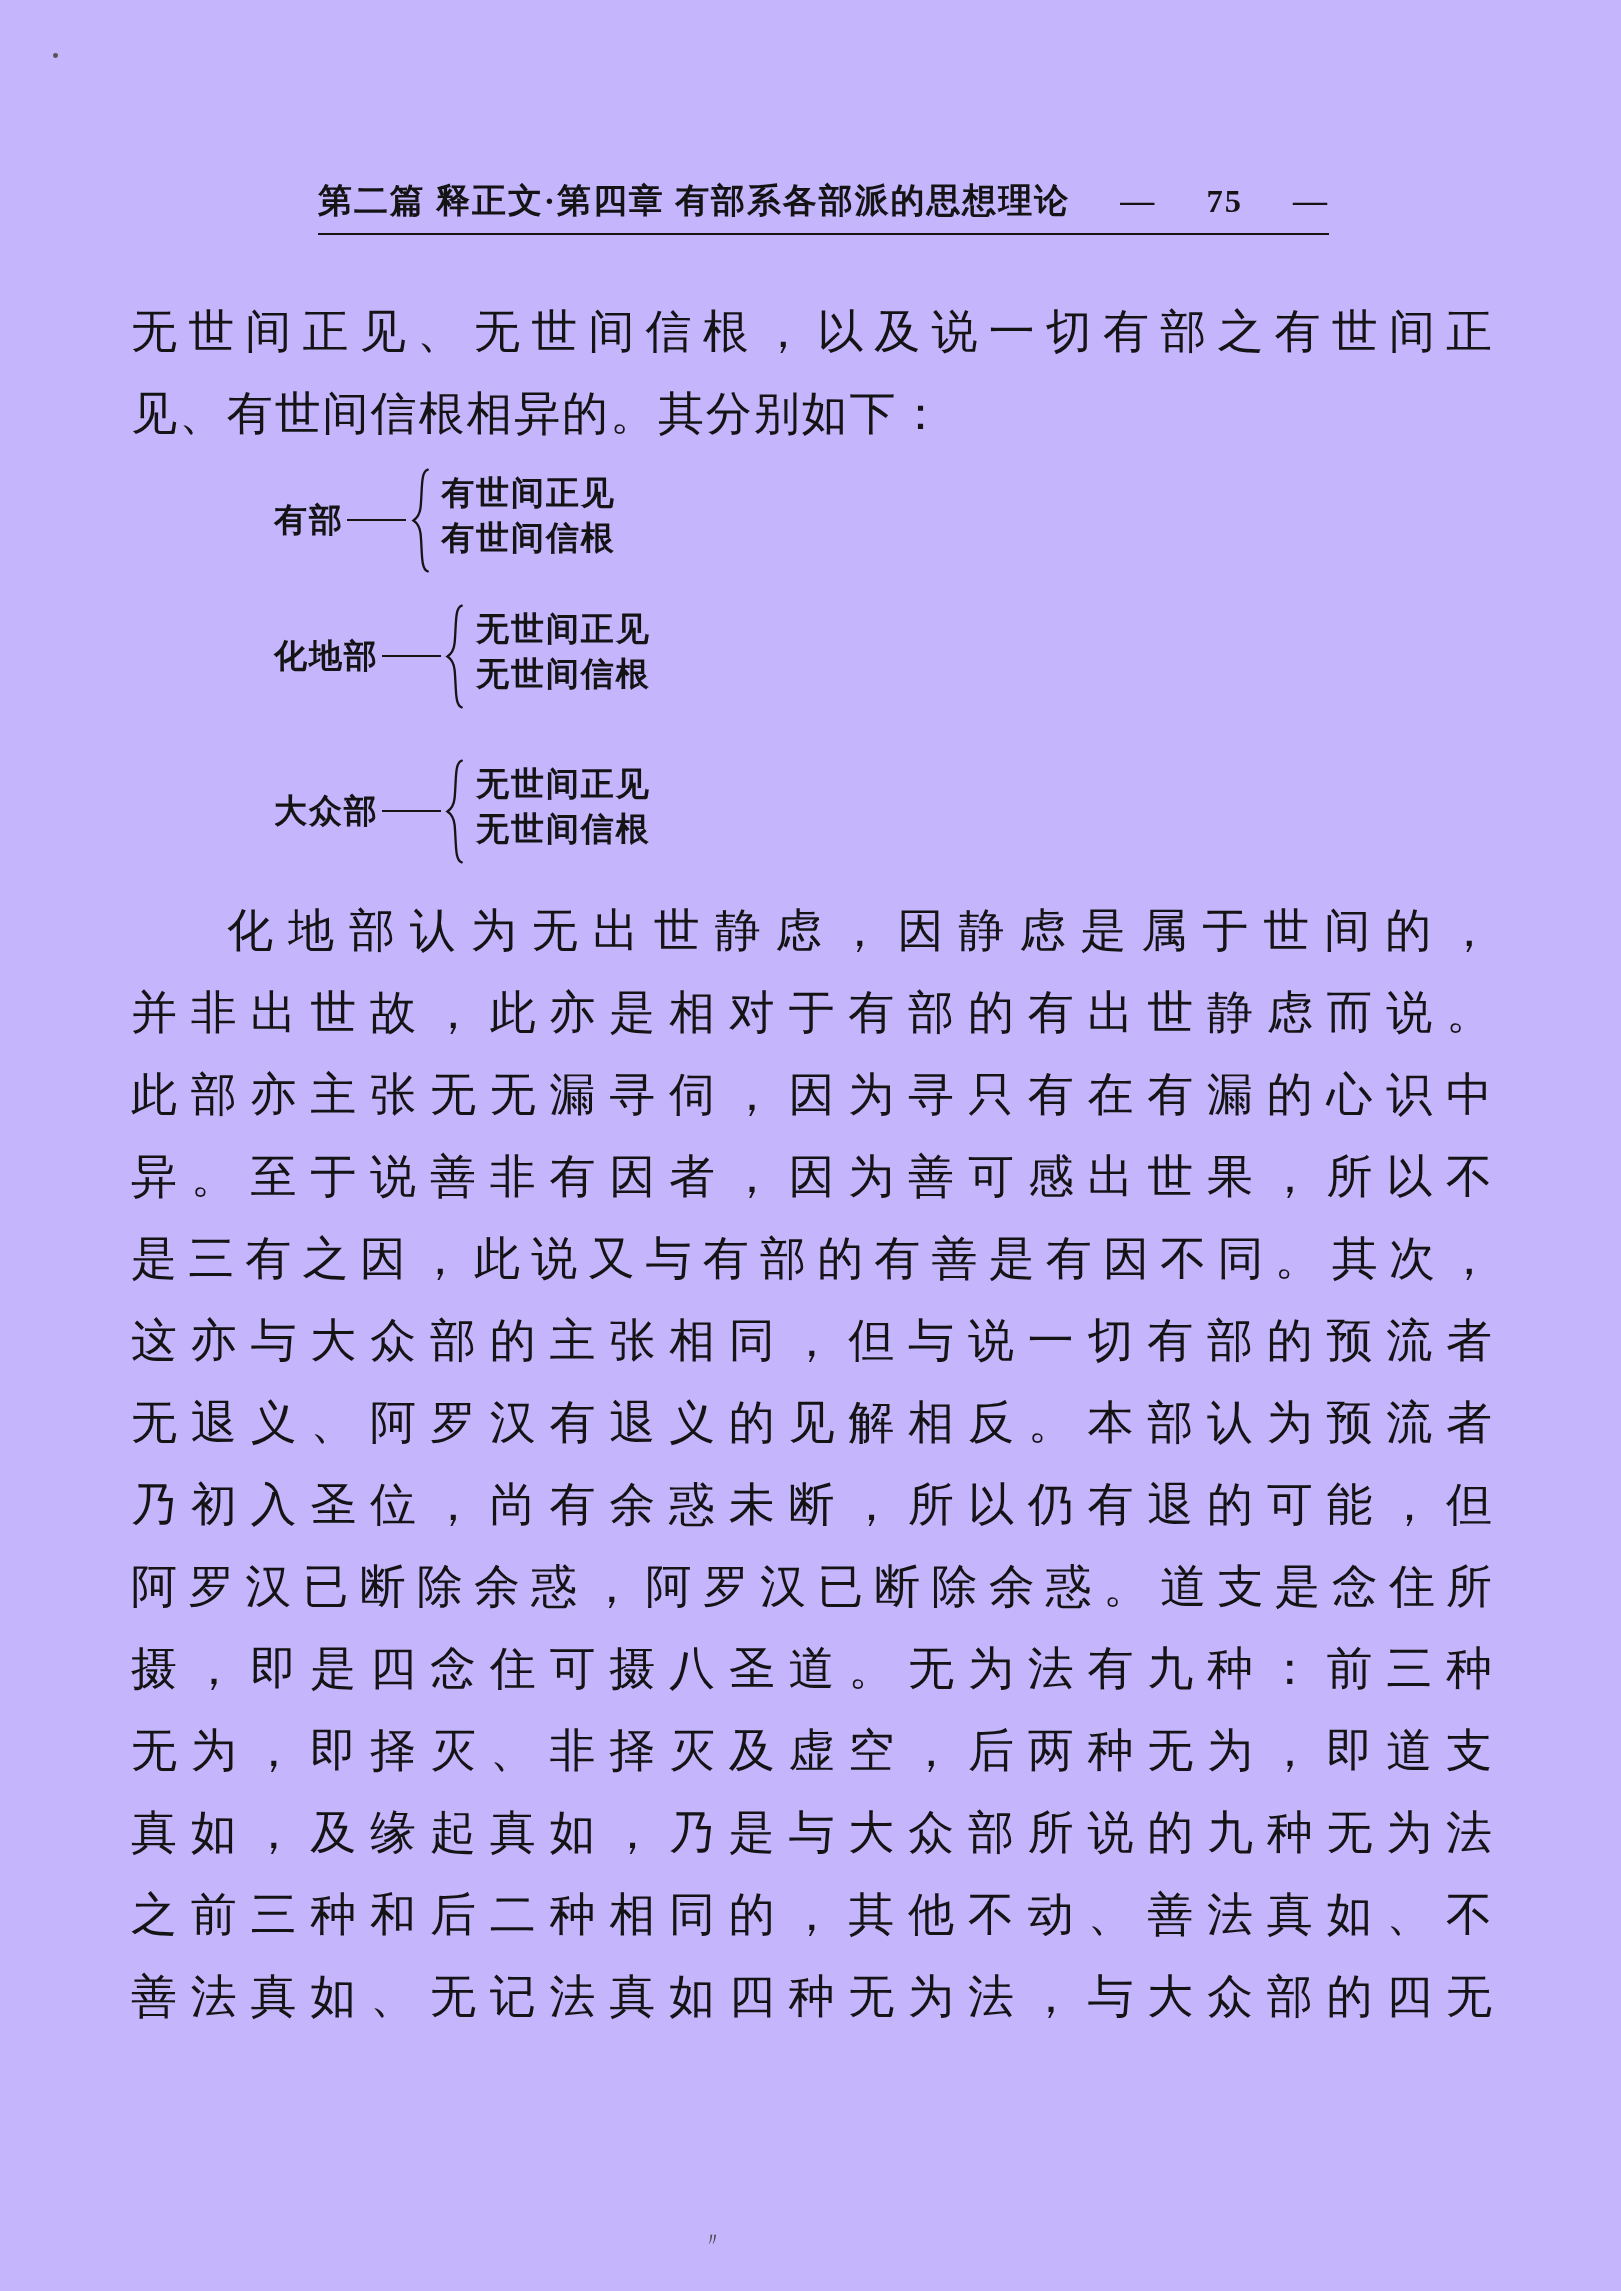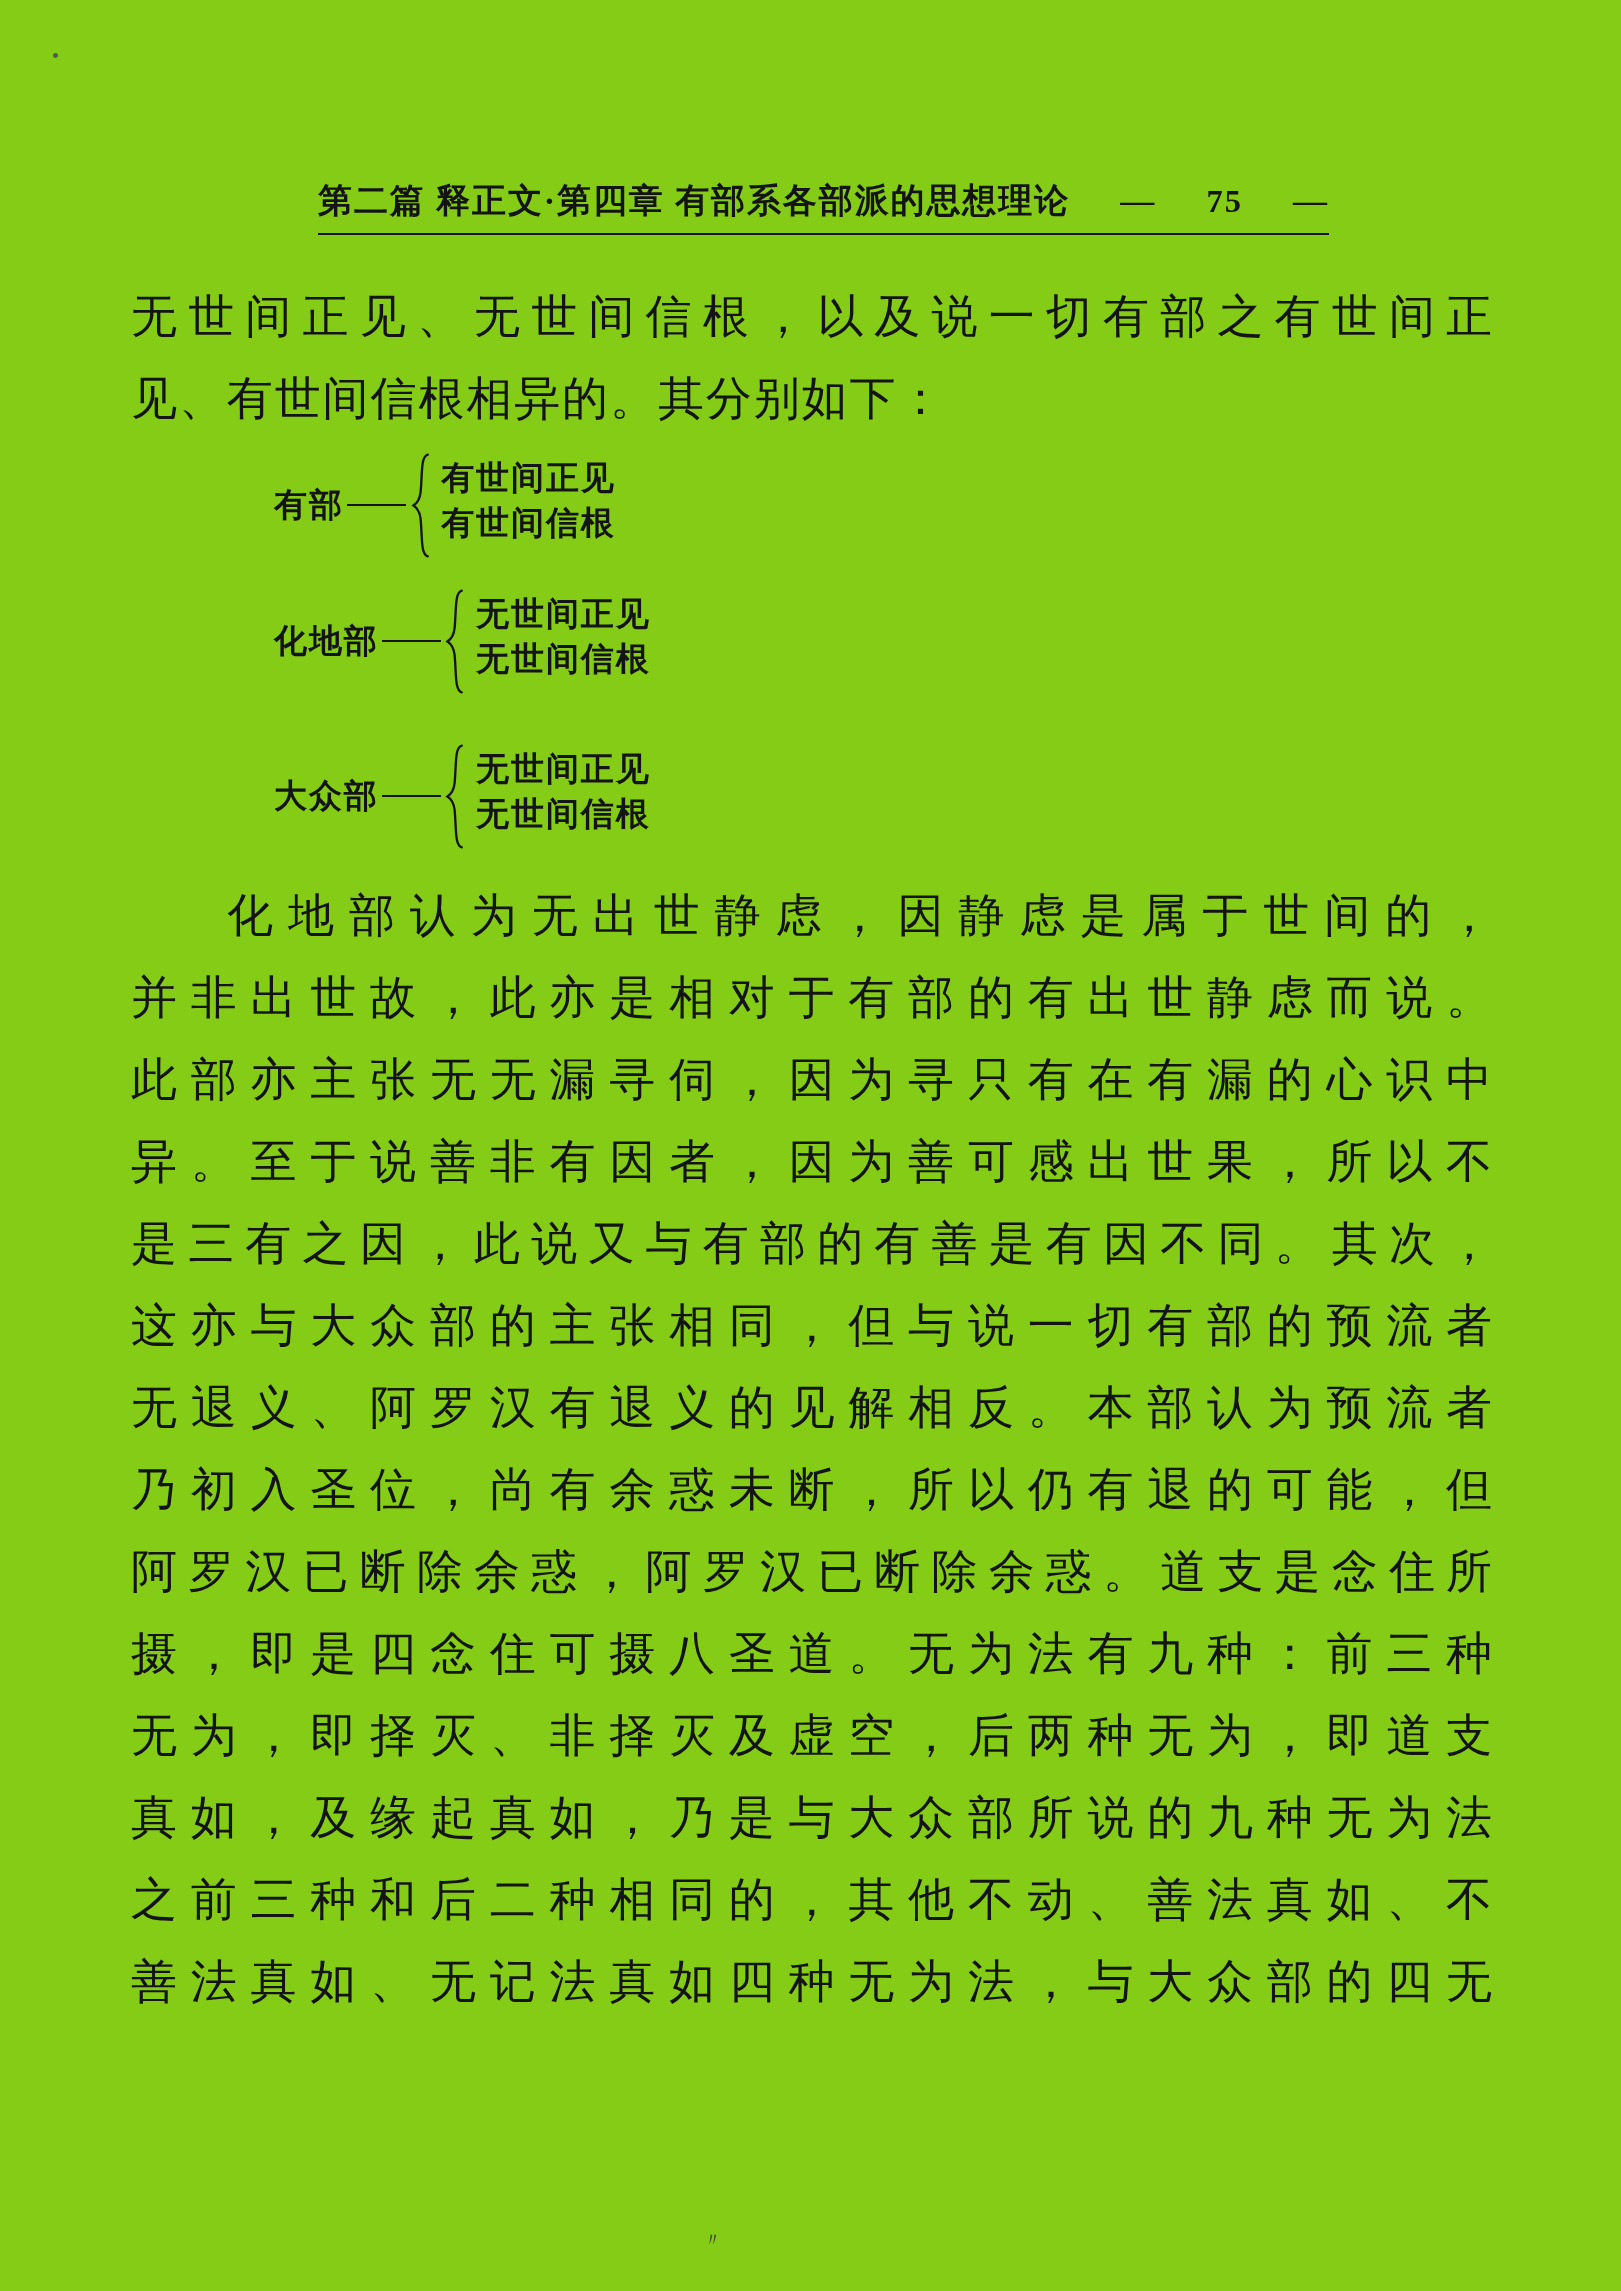--- a/index.html
+++ b/index.html
@@ -1,20 +1,20 @@
 <!DOCTYPE html>
 <html><head>
 <meta charset="utf-8">
 <style>
   html,body{margin:0;padding:0;}
   .page{
     position:relative;
     width:1621px;
     height:2291px;
-    background:#84cc16;
+    background:#c4b5fd;
     color:#141414;
     font-family:"Liberation Serif","DejaVu Serif",serif;
     overflow:hidden;
   }
   
   .header{
     position:absolute;
     left:318px;
     top:178px;
     width:1011px;
@@ -26,21 +26,21 @@
     font-size:34px;
     font-weight:700;
     letter-spacing:1.9px;
     white-space:nowrap;
   }
   .header .pageno{font-size:32.5px;}
   
   .body-text{
     position:absolute;
     left:131px;
-    top:276px;
+    top:291px;
     width:1363px;
   }
   .line{
     font-size:46px;
     height:82px;
     line-height:82px;
     letter-spacing:1.9px;
     text-align:justify;
     text-align-last:justify;
   }

